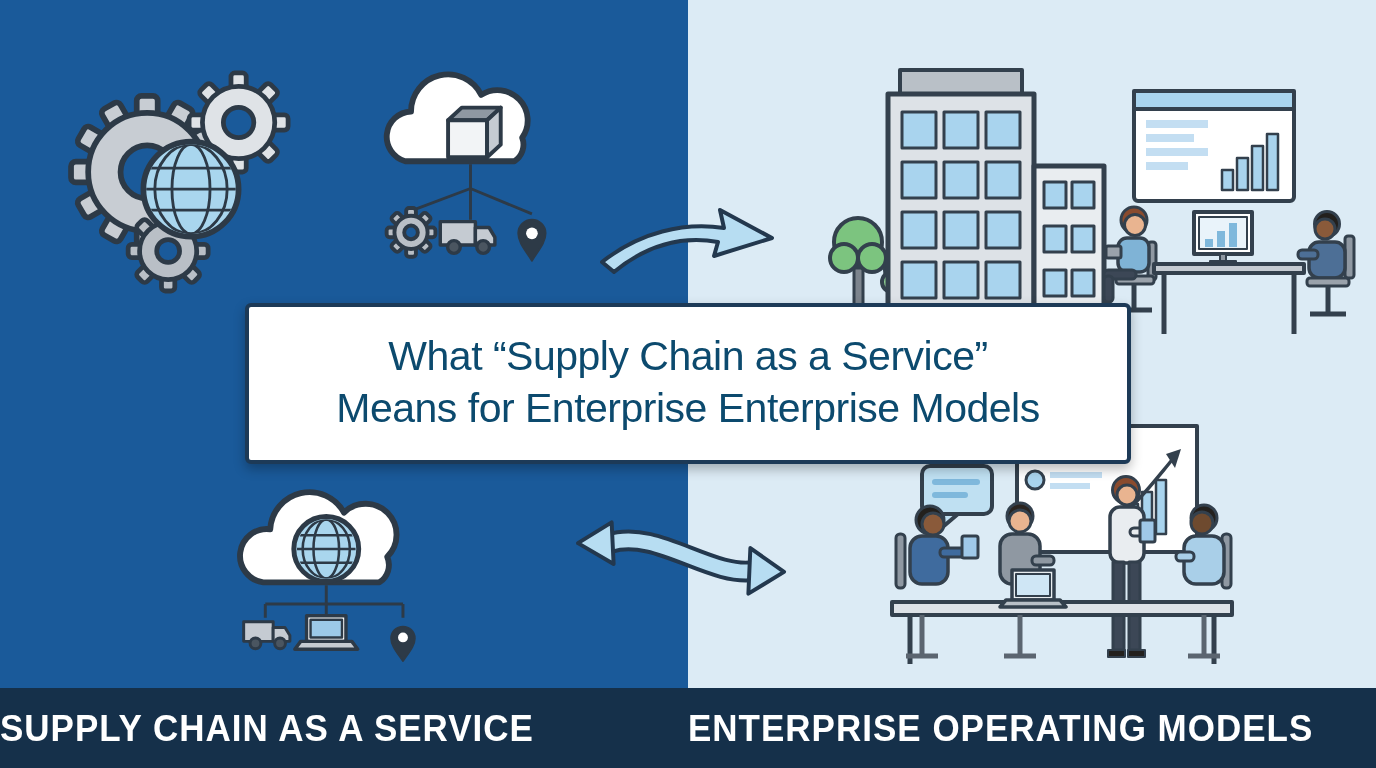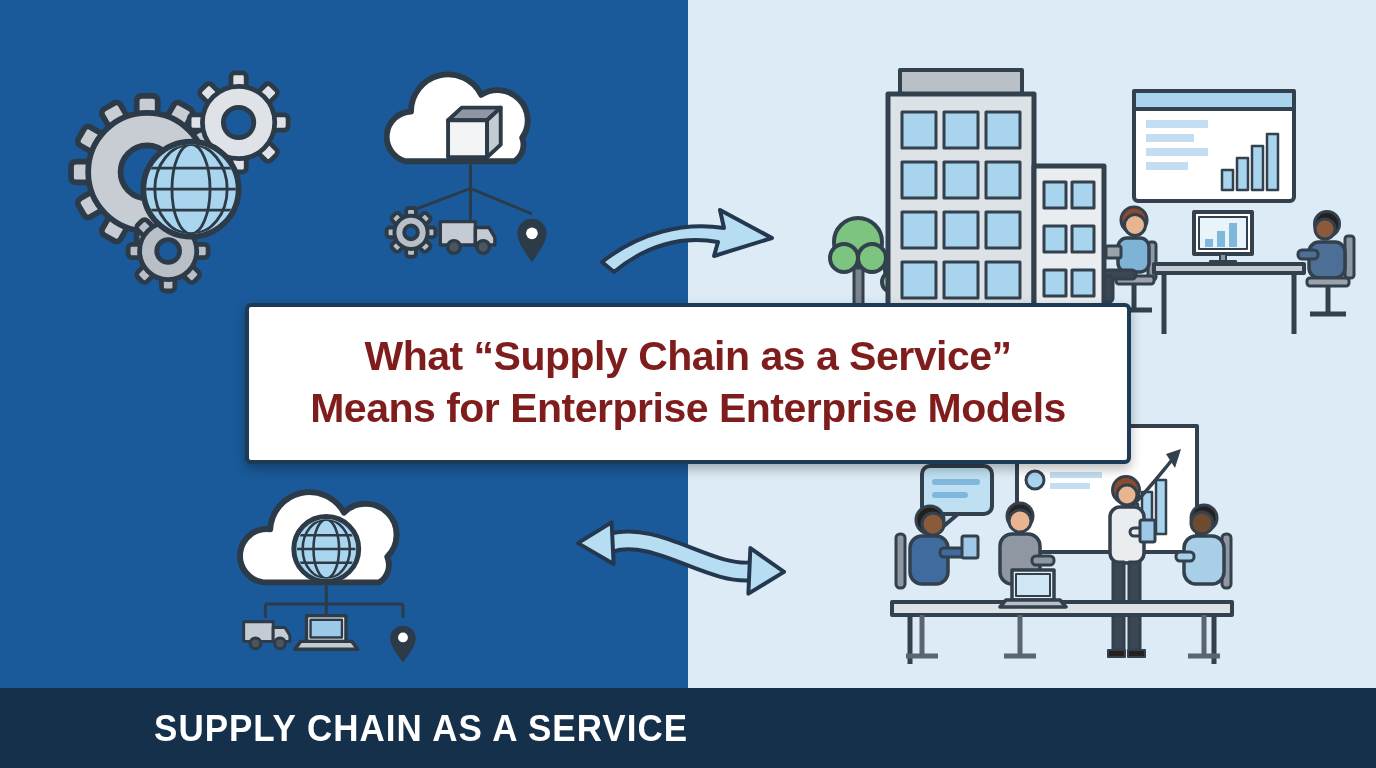--- a/index.html
+++ b/index.html
@@ -4,35 +4,35 @@
 <style>
   html,body{margin:0;padding:0;background:#222;}
   .canvas{
     position:relative;width:1376px;height:768px;overflow:hidden;
     font-family:"Liberation Sans", sans-serif;
     background:#dcebf5;
   }
   .half-left{position:absolute;left:0;top:0;width:688px;height:688px;background:#1a5a9a;}
   .half-right{position:absolute;left:688px;top:0;width:688px;height:688px;background:#dcebf5;}
   .footer{position:absolute;left:0;top:688px;width:1376px;height:80px;background:#15304a;display:flex;}
-  .footer .cell{width:688px;display:flex;align-items:center;justify-content:flex-end;}
+  .footer .cell{width:688px;display:flex;align-items:center;justify-content:flex-start;}
   .footer .label{
     color:#ffffff;font-weight:700;font-size:35px;letter-spacing:1px;white-space:nowrap;
     transform:scaleY(1.05);
   }
   .title-box{
     position:absolute;left:50%;top:303px;transform:translateX(-50%);
     width:886px;box-sizing:border-box;background:#ffffff;
     border:4px solid #1d3a57;border-radius:6px;
     padding:24px 14px 26px 14px;z-index:20;
     box-shadow:0 5px 12px rgba(0,0,0,.28);
     text-align:center;
   }
   .title-line{
-    color:#7f1d1d;font-weight:700;font-size:41px;line-height:1.26;
+    color:#0c4a6e;font-weight:400;font-size:41px;line-height:1.26;
     letter-spacing:-0.5px;white-space:nowrap;text-align:center;
   }
   .abs{position:absolute;}
   svg{display:block;overflow:visible;}
 </style>
 </head>
 <body>
 
 <div class="canvas">
 
@@ -351,15 +351,18 @@
 
   <div class="title-box">
     <div class="title-line">What “Supply Chain as a Service”</div>
     <div class="title-line">Means for Enterprise Enterprise Models</div>
   </div>
 
   <div class="footer">
     <div class="cell">
       <span class="label">SUPPLY CHAIN AS A SERVICE</span>
     </div>
+    <div class="cell">
+      <span class="label">ENTERPRISE OPERATING MODELS</span>
+    </div>
   </div>
 
 </div>
 
 </body></html>

